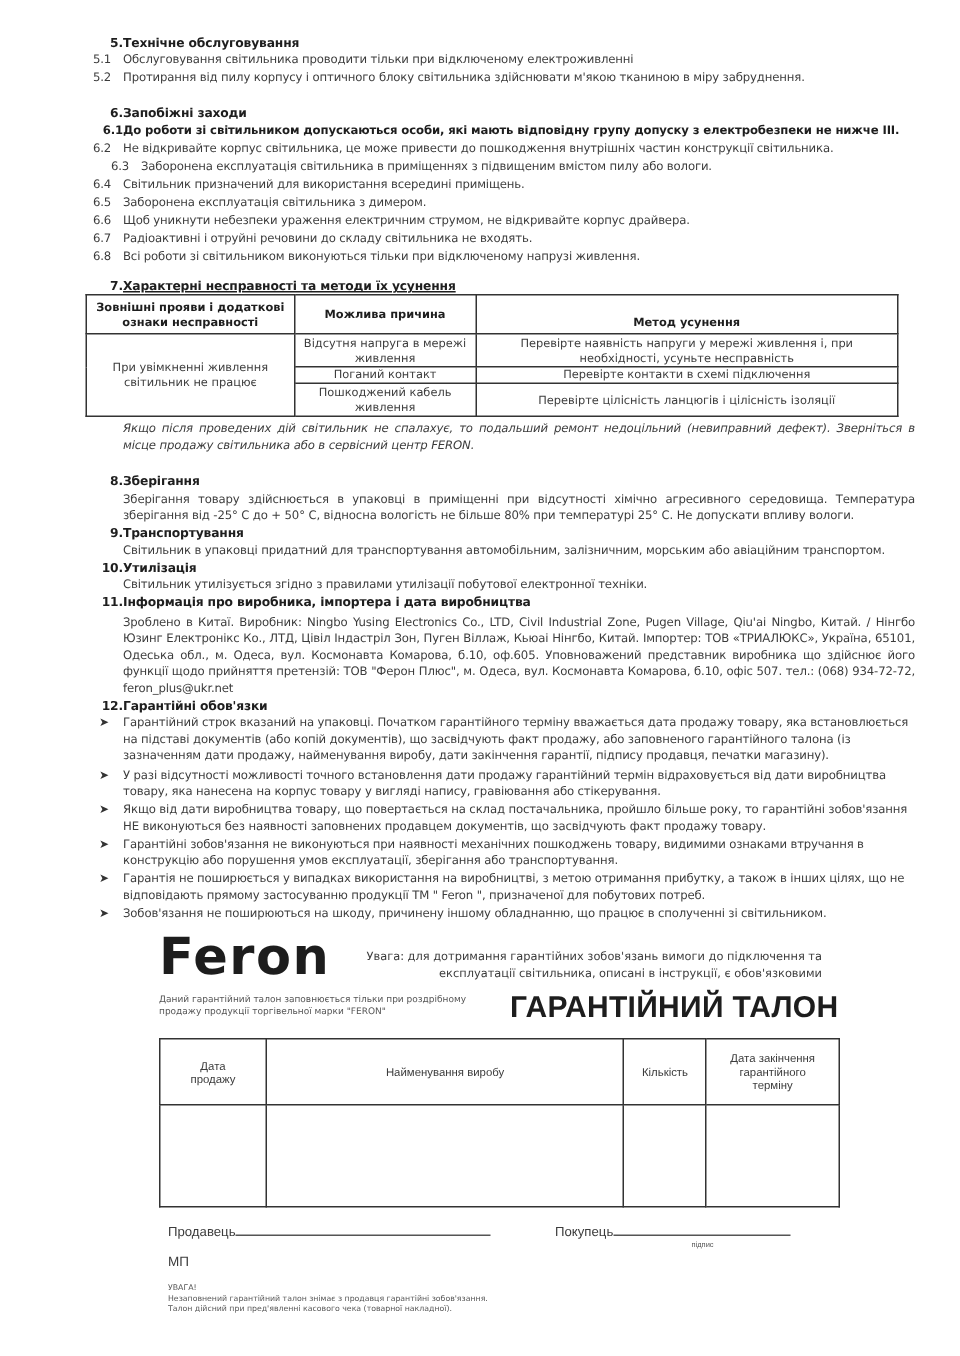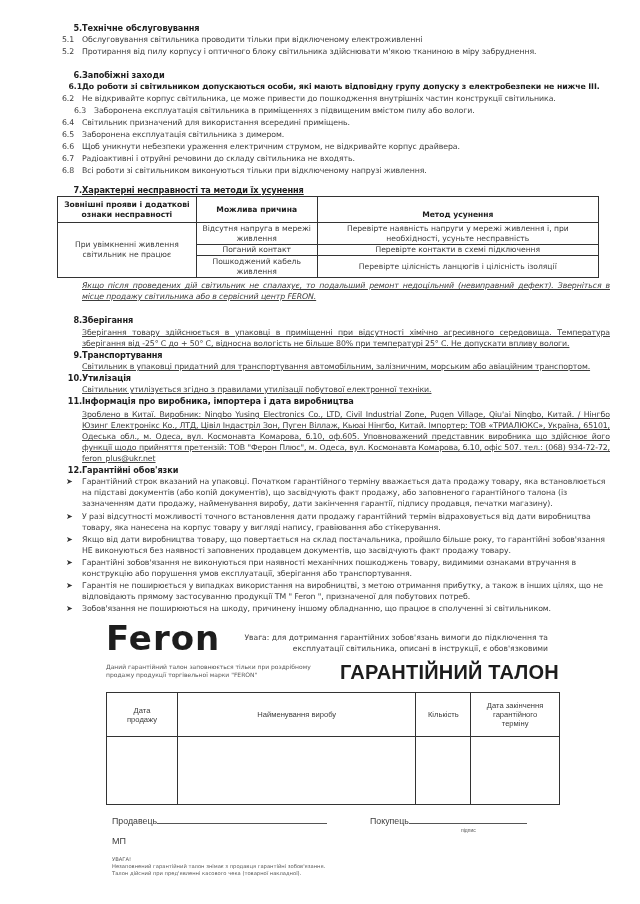--- a/index.html
+++ b/index.html
@@ -5,21 +5,21 @@
   * { box-sizing: border-box; margin: 0; padding: 0; }
   html, body { width: 640px; height: 904px; background: #ffffff; overflow: hidden; }
   body { font-family: "DejaVu Sans", sans-serif; color: #3a3a3a; position: relative; }
   .page { position: absolute; left: 0; top: 0; width: 640px; height: 904px; }
 
   .sec-title { position: absolute; left: 62px; font-size: 8.2px; font-weight: bold; color: #1e1e1e; letter-spacing: -0.1px; white-space: nowrap; text-align: right; }
   .sec-title .num { display: inline-block; width: 20px; }
   .line { position: absolute; left: 62px; font-size: 7.8px; color: #3c3c3c; white-space: nowrap; letter-spacing: -0.1px; }
   .line .num { display: inline-block; width: 20px; }
   .line.bold { font-weight: bold; color: #1e1e1e; }
-  .para { position: absolute; left: 82px; width: 528px; font-size: 7.8px; color: #3c3c3c; line-height: 11px; text-align: justify; letter-spacing: -0.1px; text-decoration: underline; }
+  .para { position: absolute; left: 82px; width: 528px; font-size: 7.8px; color: #3c3c3c; line-height: 11px; text-align: justify; letter-spacing: -0.1px; }
   .para.ital { font-style: italic; }
 
   
   .ftable { position: absolute; left: 57px; top: 196px; width: 542px; border-collapse: collapse; font-size: 7.6px; color: #3c3c3c; }
   .ftable td, .ftable th { border: 1px solid #333; text-align: center; vertical-align: middle; padding: 0 3px; line-height: 10px; }
   .ftable th { font-weight: bold; color: #1e1e1e; }
   .ftable th.m { vertical-align: bottom; padding-bottom: 2px; }
 
   .bullet { position: absolute; left: 66px; width: 548px; font-size: 7.8px; color: #3c3c3c; line-height: 11px; letter-spacing: -0.1px; }
   .bullet .mark { position: absolute; left: 0; top: 0; font-size: 8px; color: #333; }

